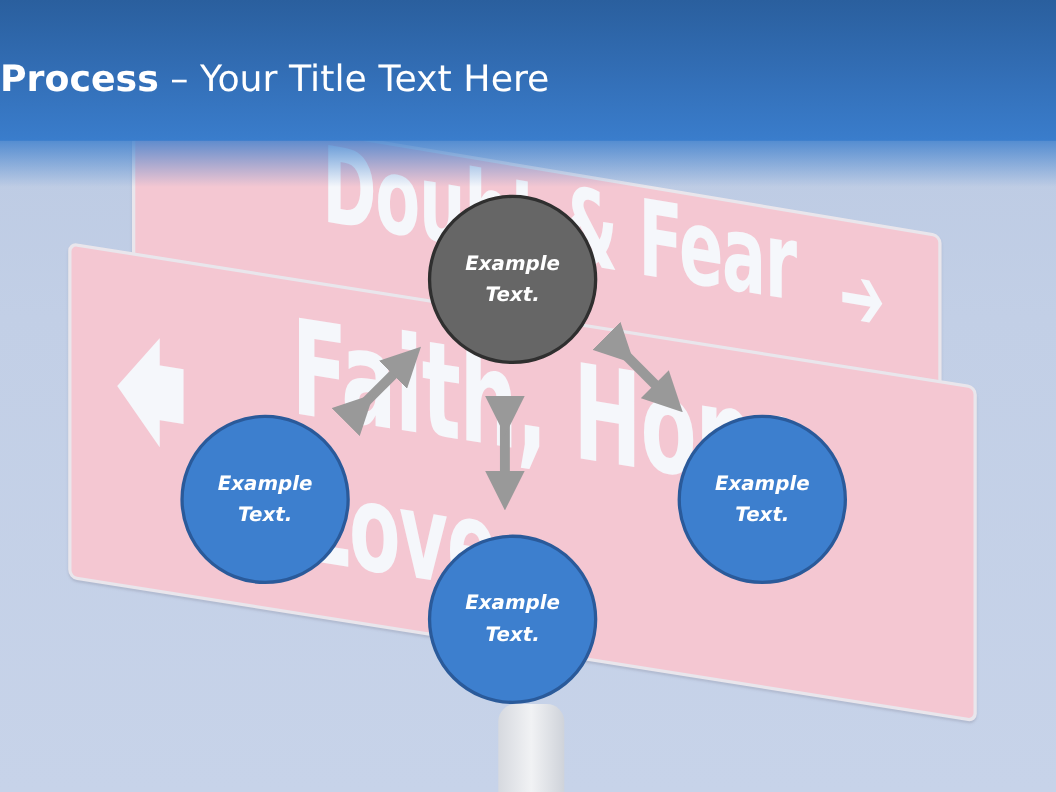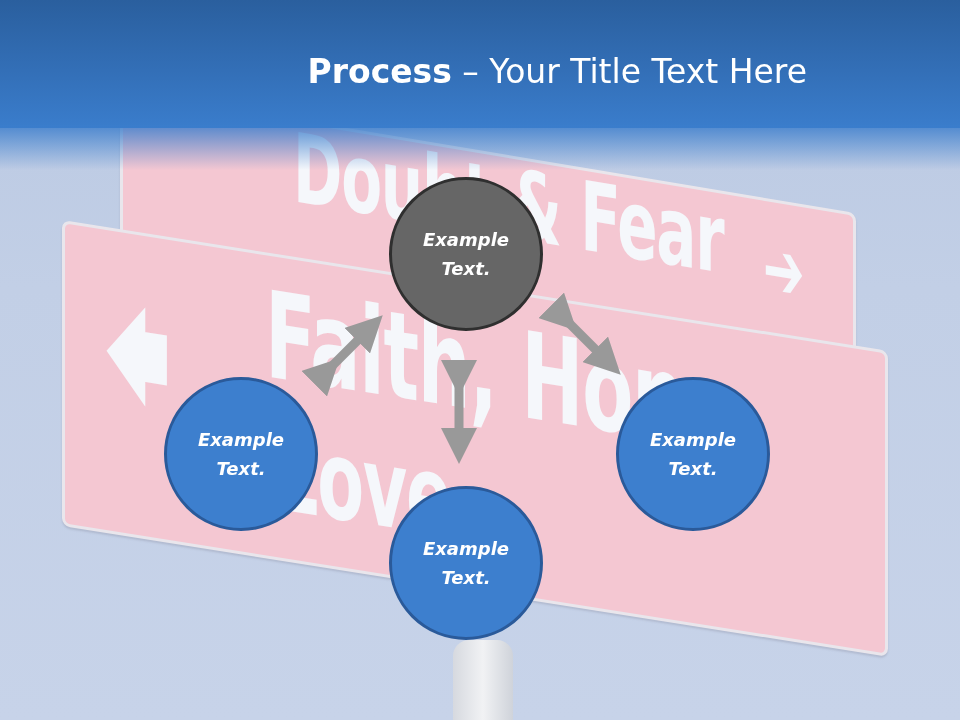--- a/index.html
+++ b/index.html
@@ -12,21 +12,21 @@
   .sign-top { left: 120px; top: 90px; width: 730px; height: 150px; transform: skewY(9.5deg); transform-origin: left top; }
   .sign-bottom { left: 62px; top: 220px; width: 820px; height: 300px; transform: skewY(9deg); transform-origin: left top; }
   .sign-word { position: absolute; color: #f5f7fb; font-family: "DejaVu Sans", sans-serif;
                font-weight: bold; white-space: nowrap; letter-spacing: -2px; transform: scaleX(0.62); transform-origin: left top; }
   .pole { position: absolute; left: 453px; top: 640px; width: 60px; height: 90px;
           background: linear-gradient(90deg, #d6d9df, #f1f2f4 50%, #cfd3da); border-radius: 16px 16px 0 0; }
   .header { position: absolute; left: 0; top: 0; width: 960px; height: 128px;
             background: linear-gradient(180deg, #2a5f9e 0%, #336fb7 55%, #3a7dcc 100%); }
   .header-fade { position: absolute; left: 0; top: 125px; width: 960px; height: 45px;
                  background: linear-gradient(180deg, rgba(58,125,204,0.85), rgba(185,200,226,0)); }
-  .title { position: absolute; left: 0; top: 52px; width: 807px; text-align: right;
+  .title { position: absolute; left: 0; top: 52px; width: 807px; text-align: left;
            color: #ffffff; font-size: 33px; font-family: "DejaVu Sans", sans-serif; }
   .title b { font-weight: bold; }
   .title span.light { font-weight: normal; }
   .node { position: absolute; width: 154px; height: 154px; border-radius: 50%;
           display: flex; align-items: center; justify-content: center; text-align: center;
           color: #ffffff; font-style: italic; font-weight: bold; font-size: 18px; line-height: 29px;
           font-family: "DejaVu Sans", sans-serif; box-sizing: border-box; }
   .node.center { background: #666666; border: 3px solid #2f2f2f; }
   .node.blue { background: #3d7fce; border: 3px solid #2a5a9a; }
   .node .txt { width: 120px; }

